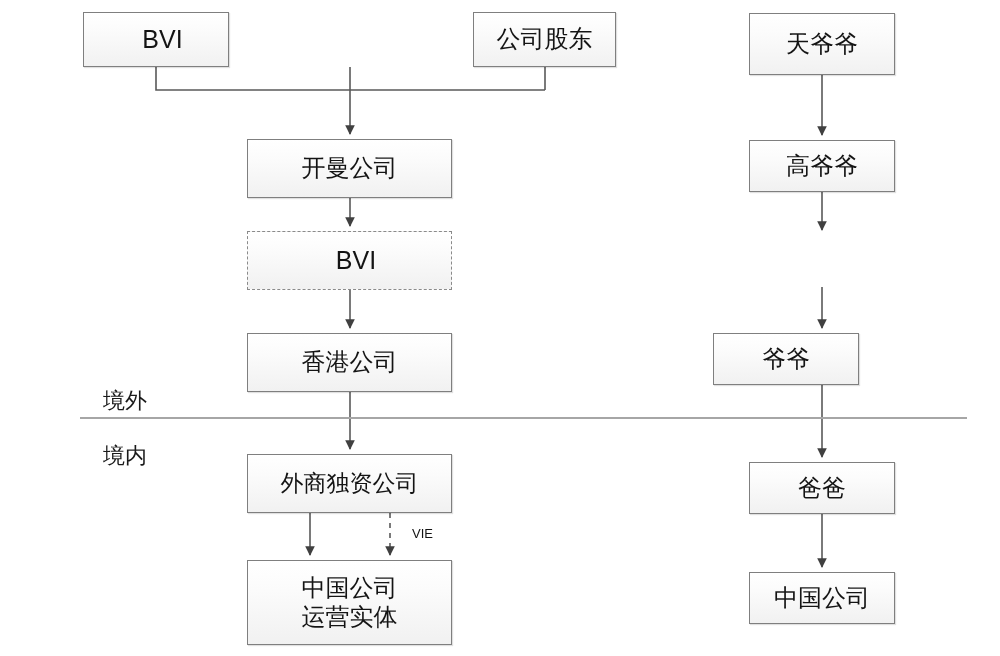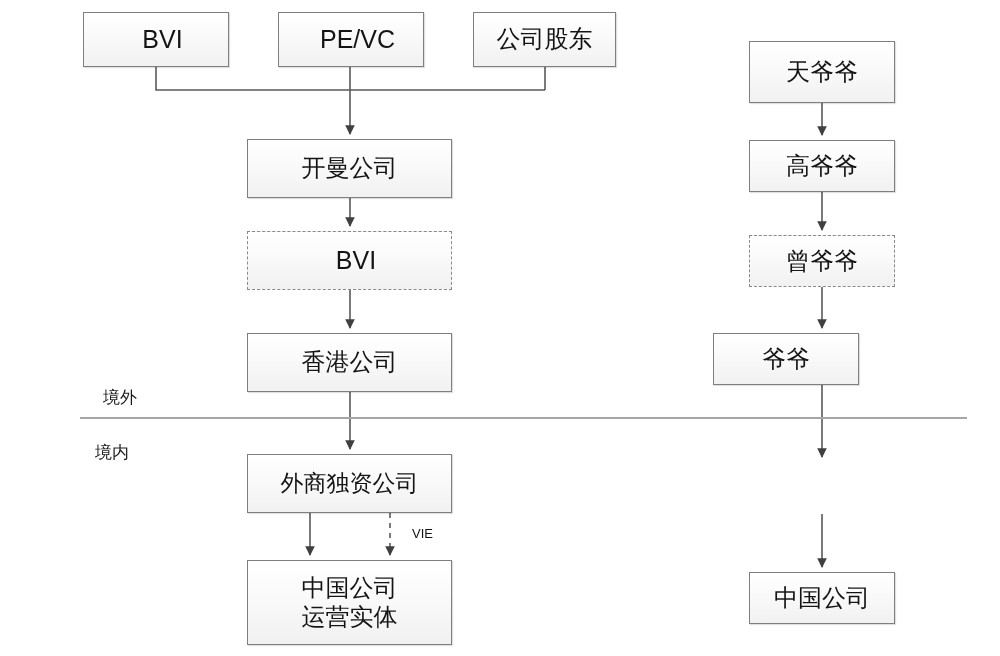--- a/index.html
+++ b/index.html
@@ -37,21 +37,21 @@
   .node .label {
     display: block;
     white-space: pre-line;
   }
   .lbl-lg { font-size: 25px; margin-left: 13px; }
   .lbl-md { font-size: 24px; }
   .lbl-sm { font-size: 23px; }
 
   .side-label {
     position: absolute;
-    font-size: 17px;
+    font-size: 22px;
     color: #1a1a1a;
     white-space: nowrap;
   }
   .vie-label {
     position: absolute;
     font-size: 13px;
     color: #141414;
     white-space: nowrap;
   }
   svg.edges {
@@ -103,23 +103,20 @@
       <path d="M 822 514 L 822 567" marker-end="url(#arrow)"></path>
     </g>
 
     <line x1="80" y1="418" x2="967" y2="418" stroke="#a6a6a6" stroke-width="1.8"></line>
   </svg>
 
   <div class="node" style="left:83px; top:12px; width:146px; height:55px;">
     <span class="label lbl-lg">BVI</span>
   </div>
 
-  <div class="node" style="left:278px; top:12px; width:146px; height:55px;">
-    <span class="label lbl-lg">PE/VC</span>
-  </div>
 
   <div class="node" style="left:473px; top:12px; width:143px; height:55px;">
     <span class="label lbl-md">公司股东</span>
   </div>
 
   <div class="node" style="left:247px; top:139px; width:205px; height:59px;">
     <span class="label lbl-md">开曼公司</span>
   </div>
 
   <div class="node dashed" style="left:247px; top:231px; width:205px; height:59px;">
@@ -134,38 +131,38 @@
     <span class="label lbl-sm">外商独资公司</span>
   </div>
 
   <div class="node" style="left:247px; top:560px; width:205px; height:85px;">
     <span class="label lbl-md">中国公司
 运营实体</span>
   </div>
 
   <div class="vie-label" style="left:412px; top:526px;">VIE</div>
 
-  <div class="node" style="left:749px; top:13px; width:146px; height:62px;margin-top:28px;">
+  <div class="node" style="left:749px; top:13px; width:146px; height:62px;">
     <span class="label lbl-md">天爷爷</span>
   </div>
 
   <div class="node" style="left:749px; top:140px; width:146px; height:52px;text-align:center;">
     <span class="label lbl-md">高爷爷</span>
   </div>
 
-  <div class="node dashed" style="left:749px; top:235px; width:146px; height:52px;">
-    <span class="label lbl-md">曾爷爷</span>
-  </div>
 
   <div class="node" style="left:713px; top:333px; width:146px; height:52px;">
     <span class="label lbl-md">爷爷</span>
   </div>
 
+  <div class="node" style="left:749px; top:462px; width:146px; height:52px;">
+    <span class="label lbl-md">爸爸</span>
+  </div>
 
   <div class="node" style="left:749px; top:572px; width:146px; height:52px;">
     <span class="label lbl-md">中国公司</span>
   </div>
 
   <div class="side-label" style="left:103px; top:386px;">境外</div>
 
-  <div class="side-label" style="left:95px; top:441px;">境内</div>
+  <div class="side-label" style="left:103px; top:441px;">境内</div>
 
 </div>
 
 </body></html>

